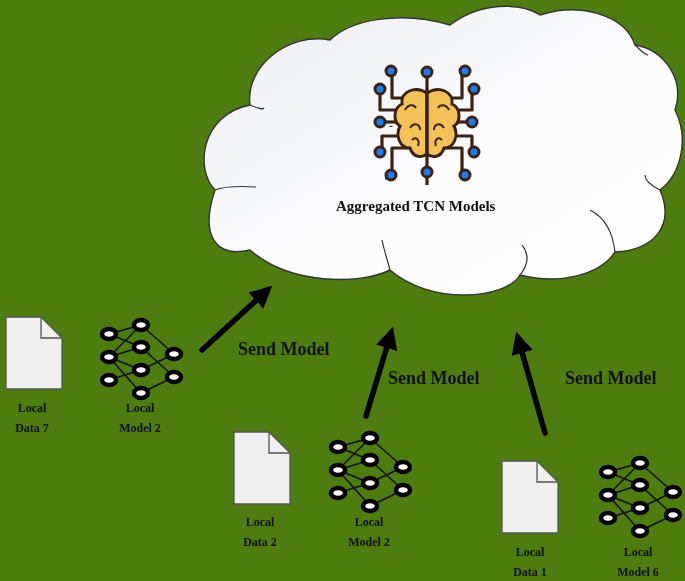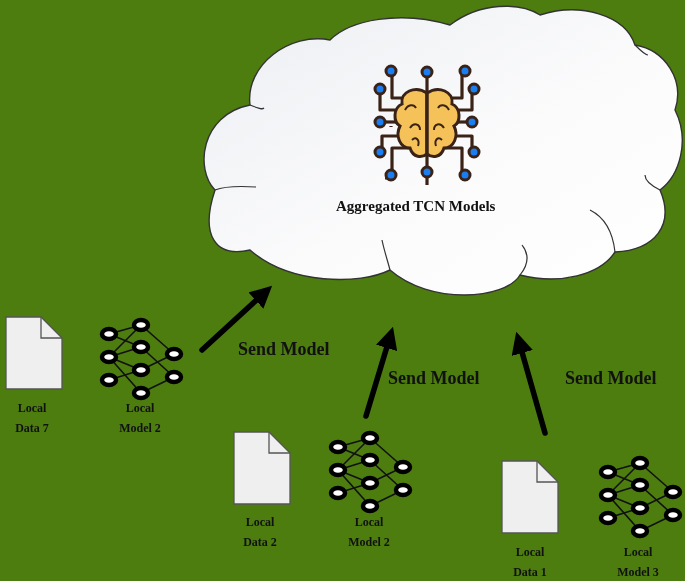--- a/index.html
+++ b/index.html
@@ -160,15 +160,15 @@
     <div>Local</div>
     <div>Model 2</div>
   </div>
 
   <div class="lbl lbl2" style="left:500px; top:542px; width:60px;">
     <div>Local</div>
     <div>Data 1</div>
   </div>
   <div class="lbl lbl2" style="left:606px; top:542px; width:64px;">
     <div>Local</div>
-    <div>Model 3</div>
+    <div>Model 6</div>
   </div>
 </div>
 
 </body></html>

